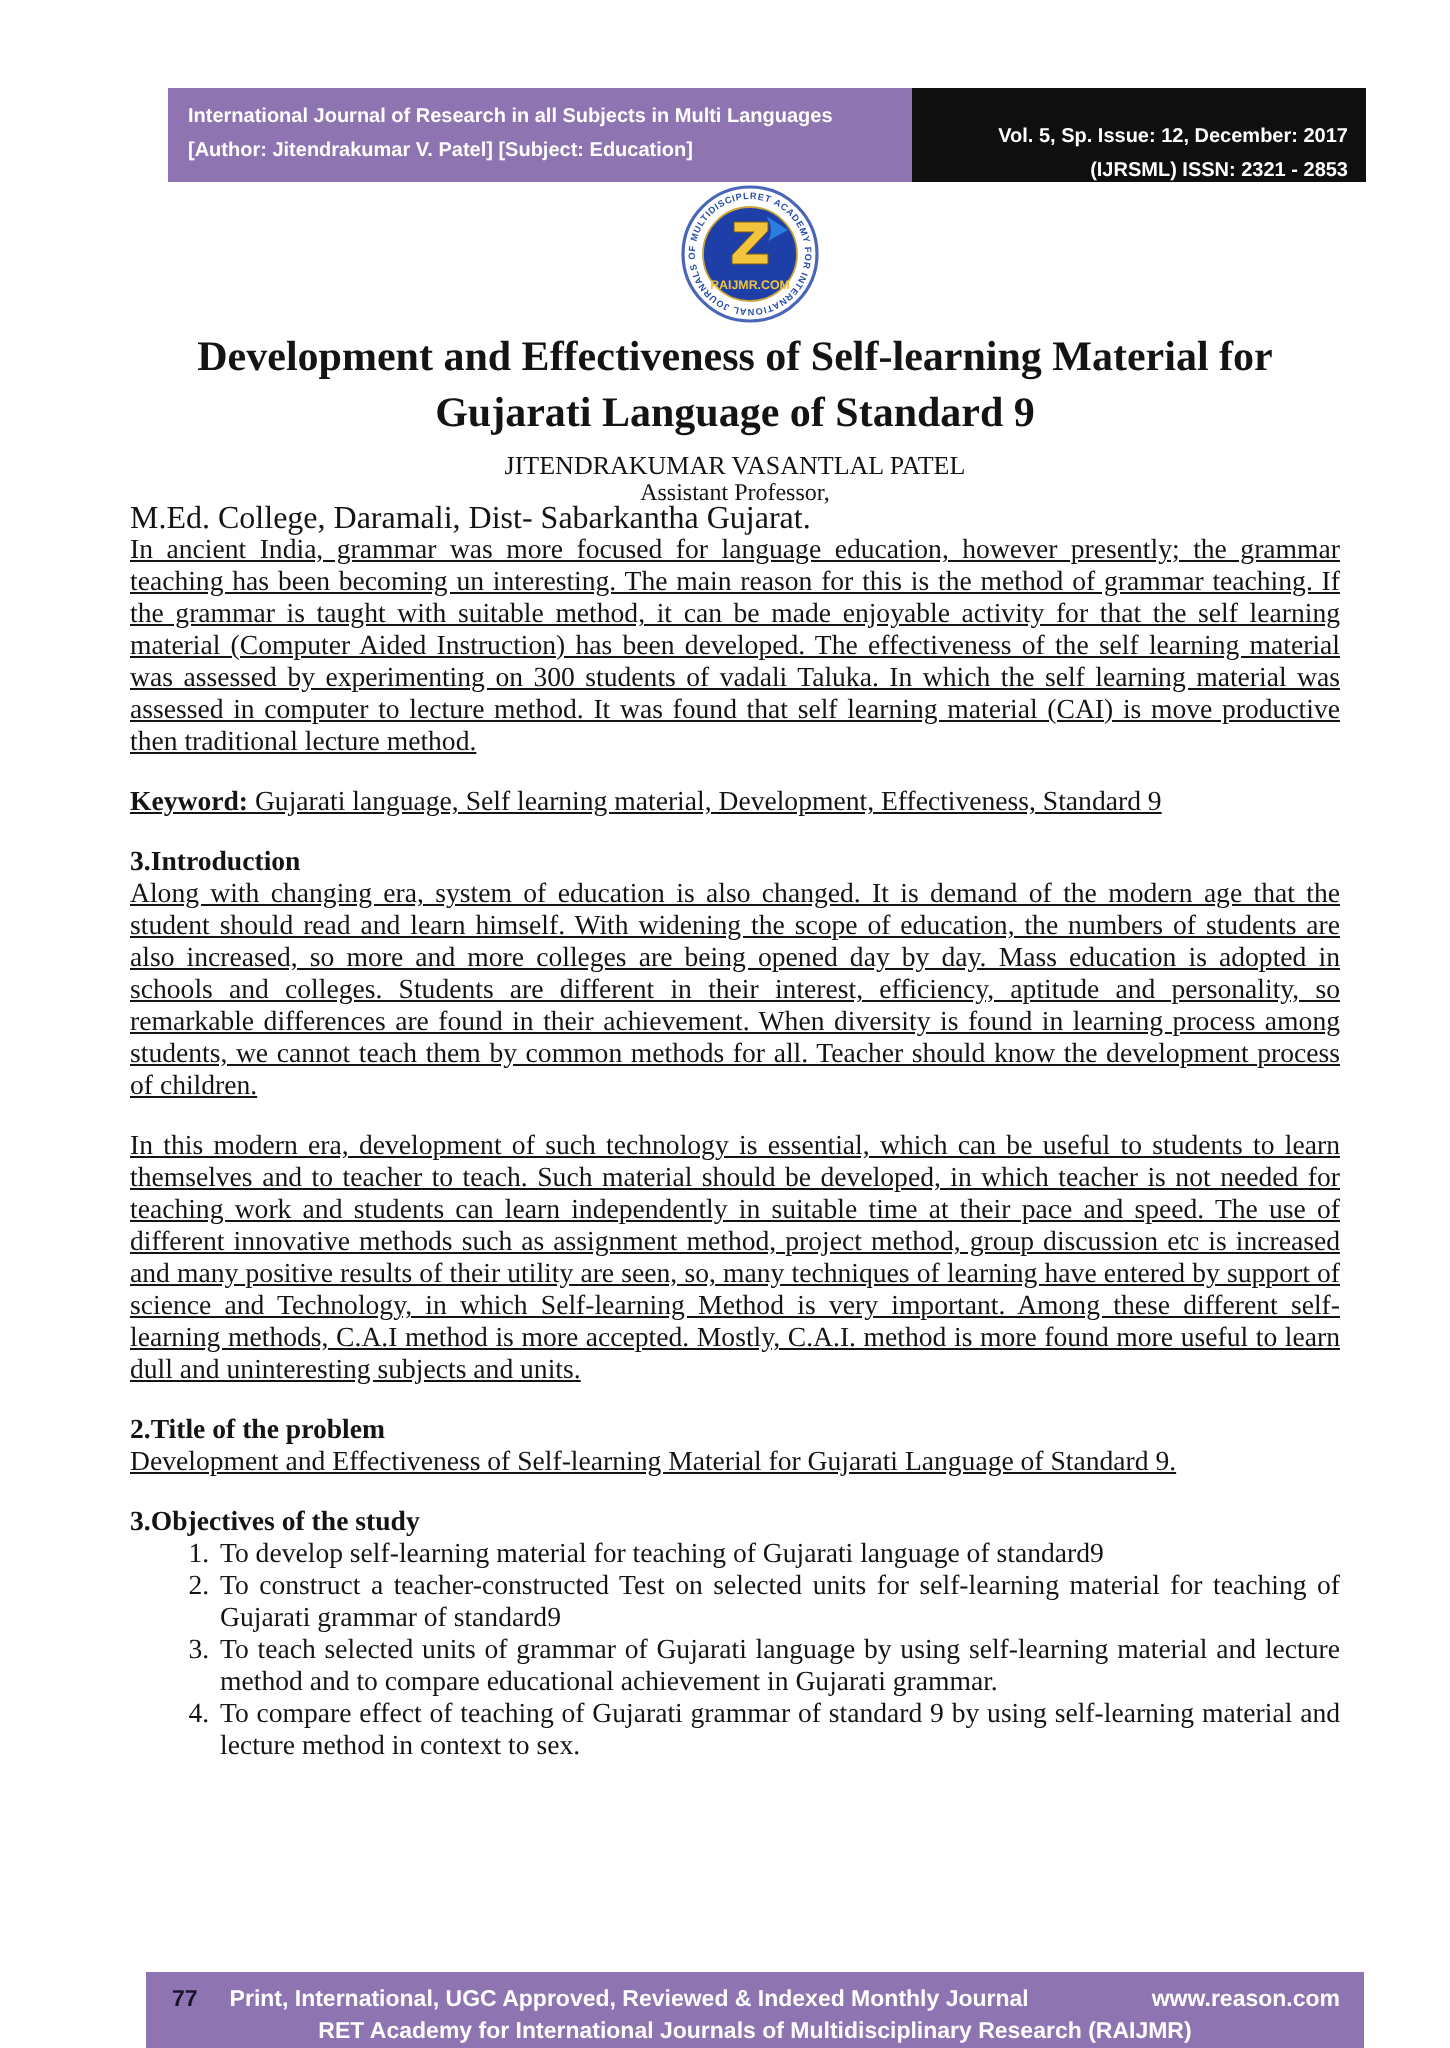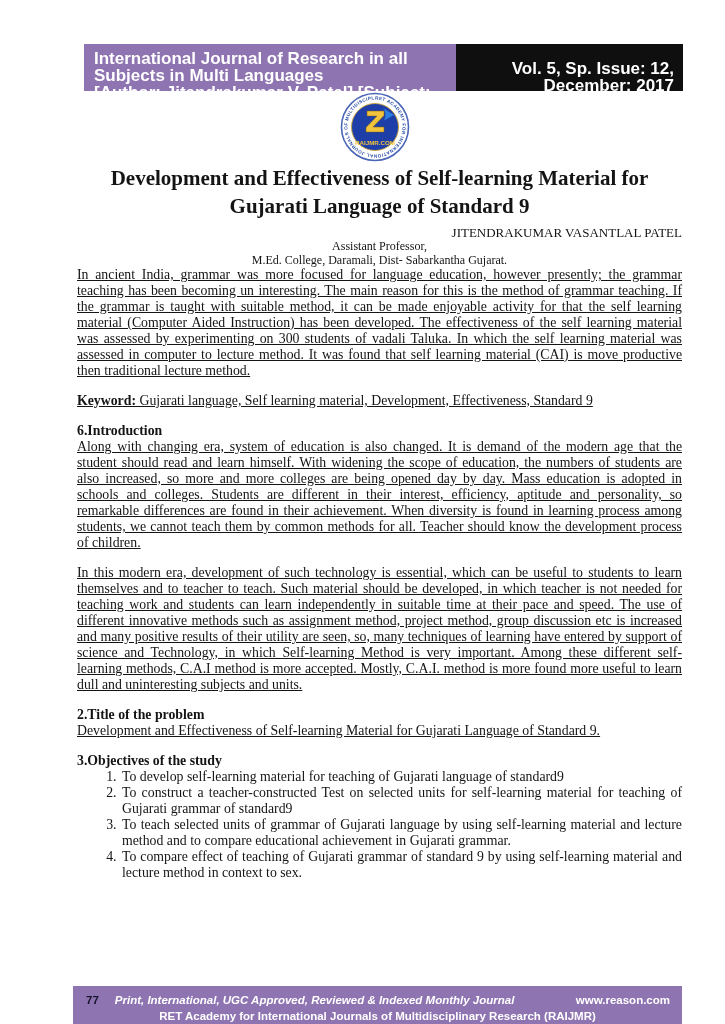--- a/index.html
+++ b/index.html
@@ -14,63 +14,63 @@
     background:#ffffff;
     overflow:hidden;
     font-family:"Liberation Serif", serif;
     color:var(--ink);
   }
   
   .header-bar{
     position:absolute;left:84px;top:44px;width:599px;height:47px;
     display:flex;
     font-family:"Liberation Sans", sans-serif;
-    font-weight:bold;font-size:17px;line-height:17px;color:#fff;
+    font-weight:bold;font-size:10px;line-height:17px;color:#fff;
   }
   .header-left{
     background:var(--purple);
     width:372px;box-sizing:border-box;
     padding:6px 4px 0 10px;
   }
   .header-right{
     background:var(--black-box);
     flex:1;box-sizing:border-box;
     text-align:right;
     padding:16px 9px 0 4px;
   }
   
   .logo-wrap{position:absolute;top:92px;left:338px;width:74px;height:70px;}
   
   .content{
-    position:absolute;left:77px;top:164px;width:605px;
+    position:absolute;left:65px;top:164px;width:605px;
     font-size:13.8px;line-height:16px;text-align:justify;
   }
   .paper-title{
     margin:0;font-size:21px;line-height:28px;font-weight:bold;text-align:center;
   }
-  .author-name{margin-top:5px;text-align:right;font-size:13px;line-height:15px;}
+  .author-name{margin-top:5px;text-align:center;font-size:13px;line-height:15px;}
   .author-role{text-align:center;font-size:12px;line-height:13px;}
-  .author-affil{text-align:center;font-size:12px;line-height:14px;}
+  .author-affil{text-align:left;font-size:16px;line-height:14px;}
   .sec-h{font-weight:bold;}
   .mt{margin-top:14px;}
   .mt-sm{margin-top:6px;}
   p{margin:0;text-decoration:underline;}
   ol.objectives{margin:0;padding:0 0 0 43px;}
   ol.objectives li{text-align:justify;padding-left:2px;}
   
   .footer-bar{
     position:absolute;left:73px;top:986px;width:609px;height:46px;
     background:var(--purple);
     font-family:"Liberation Sans", sans-serif;
     font-weight:bold;font-size:11.5px;color:#fff;
     box-sizing:border-box;padding-top:7px;
   }
   .footer-row1{display:flex;align-items:baseline;padding:0 12px 0 13px;line-height:15px;}
   .page-num{color:#17142c;margin-right:16px;}
-  .footer-info{flex:1;text-align:left;font-style:italic;}
+  .footer-info{flex:1;text-align:left;}
   .footer-site{text-align:right;}
   .footer-row2{text-align:center;line-height:16px;}
 </style>
 </head>
 <body>
 
 <div class="page">
 
   <div class="header-bar">
     <div class="header-left">
@@ -104,21 +104,21 @@
     <h1 class="paper-title">Development and Effectiveness of Self-learning Material for Gujarati Language of Standard 9</h1>
 
     <div class="author-name">JITENDRAKUMAR VASANTLAL PATEL</div>
     <div class="author-role">Assistant Professor,</div>
     <div class="author-affil">M.Ed. College, Daramali, Dist- Sabarkantha Gujarat.</div>
 
     <p>In ancient India, grammar was more focused for language education, however presently; the grammar teaching has been becoming un interesting. The main reason for this is the method of grammar teaching. If the grammar is taught with suitable method, it can be made enjoyable activity for that the self learning material (Computer Aided Instruction) has been developed. The effectiveness of the self learning material was assessed by experimenting on 300 students of vadali Taluka. In which the self learning material was assessed in computer to lecture method. It was found that self learning material (CAI) is move productive then traditional lecture method.</p>
 
     <p class="mt"><b>Keyword:</b><span> Gujarati language, Self learning material, Development, Effectiveness, Standard 9</span></p>
 
-    <div class="sec-h mt">6.Introduction</div>
+    <div class="sec-h mt">3.Introduction</div>
     <p>Along with changing era, system of education is also changed. It is demand of the modern age that the student should read and learn himself. With widening the scope of education, the numbers of students are also increased, so more and more colleges are being opened day by day. Mass education is adopted in schools and colleges. Students are different in their interest, efficiency, aptitude and personality, so remarkable differences are found in their achievement. When diversity is found in learning process among students, we cannot teach them by common methods for all. Teacher should know the development process of children.</p>
     <p class="mt">In this modern era, development of such technology is essential, which can be useful to students to learn themselves and to teacher to teach. Such material should be developed, in which teacher is not needed for teaching work and students can learn independently in suitable time at their pace and speed. The use of different innovative methods such as assignment method, project method, group discussion etc is increased and many positive results of their utility are seen, so, many techniques of learning have entered by support of science and Technology, in which Self-learning Method is very important. Among these different self-learning methods, C.A.I method is more accepted. Mostly, C.A.I. method is more found more useful to learn dull and uninteresting subjects and units.</p>
 
     <div class="sec-h mt">2.Title of the problem</div>
     <p>Development and Effectiveness of Self-learning Material for Gujarati Language of Standard 9.</p>
 
     <div class="sec-h mt">3.Objectives of the study</div>
     <ol class="objectives">
       <li>To develop self-learning material for teaching of Gujarati language of standard9</li>
       <li>To construct a teacher-constructed Test on selected units for self-learning material for teaching of Gujarati grammar of standard9</li>

